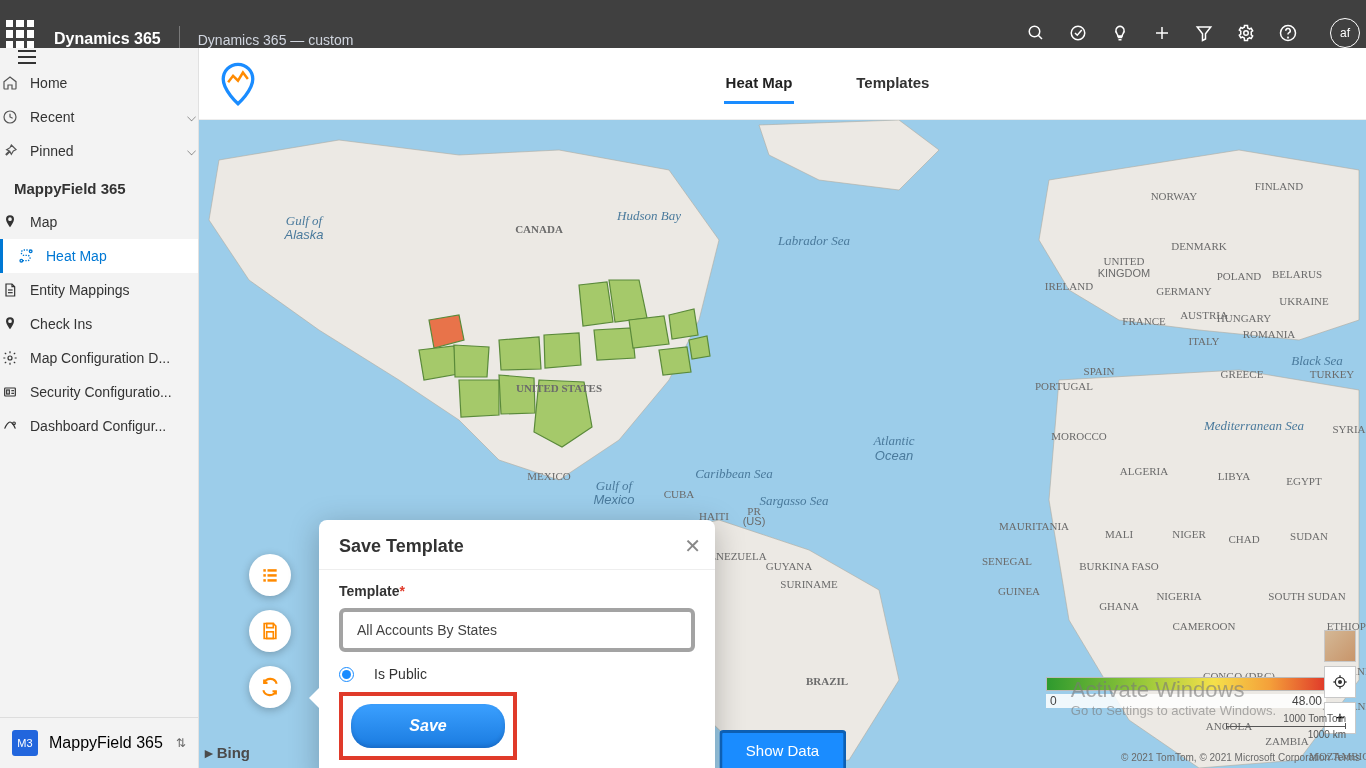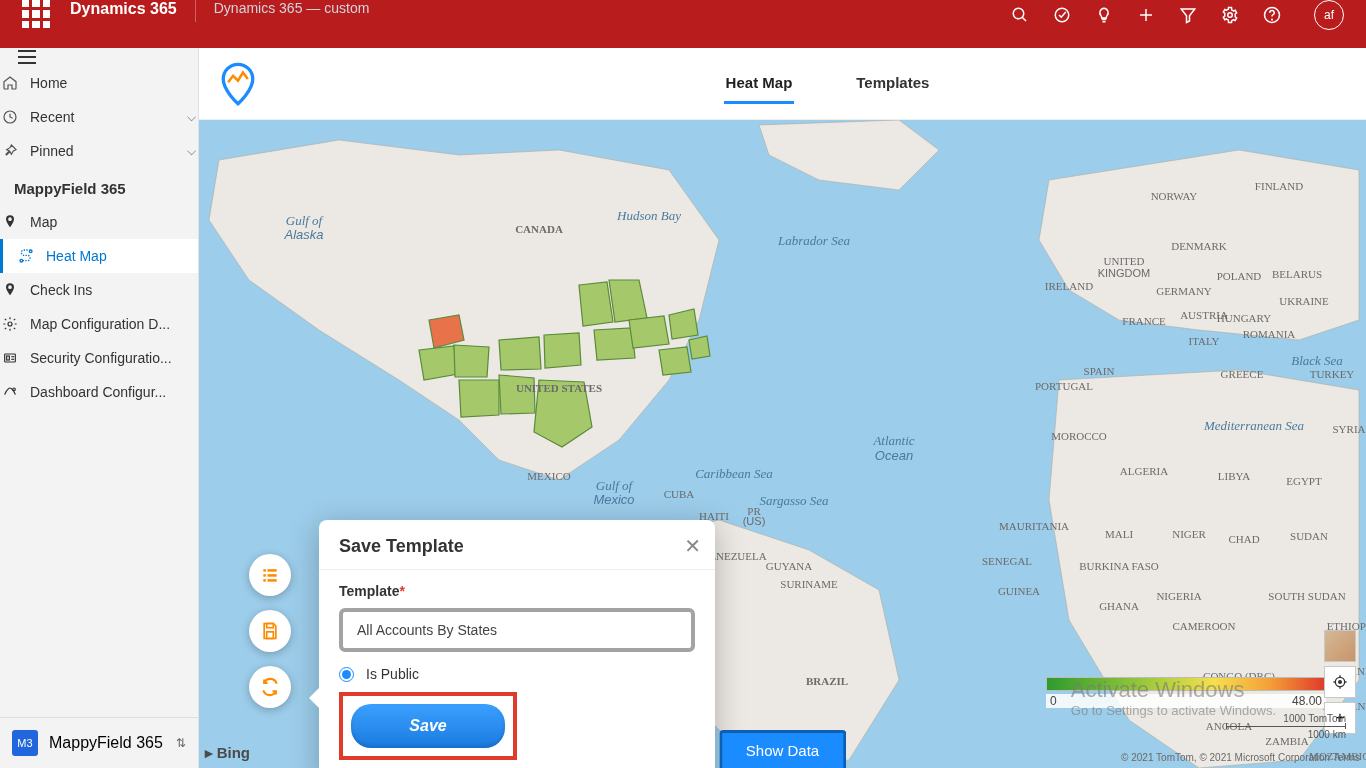--- a/index.html
+++ b/index.html
@@ -1,19 +1,19 @@
 <!DOCTYPE html>
 <html><head>
 <meta charset="utf-8">
 <style>
 * { margin: 0; padding: 0; box-sizing: border-box; font-family: 'Segoe UI', Tahoma, sans-serif; }
 body { width: 1366px; height: 768px; overflow: hidden; position: relative; background: #eee; }
 
 
-.topbar { height: 48px; background: #b91c1c; display: flex; align-items: flex-start; color: #fff; padding: 0 22px; }
+.topbar { height: 48px; background: #404040; display: flex; align-items: flex-end; color: #fff; padding: 0 6px; }
 .waffle { width: 28px; height: 28px; display: grid; grid-template-columns: repeat(3,1fr); grid-template-rows: repeat(3,1fr); gap: 3px; margin-right: 20px; cursor: pointer; }
 .waffle span { background: #fff; }
 .brand { font-size: 16px; font-weight: 600; margin-right: 18px; }
 .vdiv { width: 1px; height: 22px; background: rgba(255,255,255,0.3); margin-right: 18px; }
 .subtitle { font-size: 14px; color: #d0d5de; }
 .topbar-spacer { flex: 1; }
 .topbar-icons { display: flex; align-items: center; gap: 22px; }
 .topbar-icons .ticon { width: 20px; height: 20px; color: #fff; cursor: pointer; display:flex; align-items:center; justify-content:center; }
 .avatar-circle { width: 30px; height: 30px; border-radius: 50%; border: 1px solid #fff; display: flex; align-items: center; justify-content: center; font-size: 12px; margin-left: 10px; cursor:pointer;}
 
@@ -85,21 +85,21 @@
 
 
 .popover { position:absolute; left:120px; top:400px; width:396px; background:#ffffff; border-radius:8px; box-shadow:0 6px 30px rgba(0,0,0,0.25); }
 .popover h3 { font-size:18px; font-weight:700; color:#333; padding:16px 20px 12px; }
 .popover .close { position:absolute; right:14px; top:14px; font-size:20px; color:#888; cursor:pointer; background:none; border:none;}
 .popover .divider { height:1px; background:#eee; }
 .popover .body { padding: 12px 20px 20px; }
 .popover label { font-size:14px; font-weight:600; color:#333; }
 .popover label .req { color:#e03a2a; }
 .popover input[type=text] { width:100%; margin-top:8px; padding:10px 14px; border:4px solid #a3a3a3; border-radius:6px; font-size:14px; color:#444; }
-.radio-row { display:flex; align-items:center; gap:12px; margin-top:14px; font-size:14px; color:#333; }
+.radio-row { display:flex; align-items:center; gap:20px; margin-top:14px; font-size:14px; color:#333; }
 .radio-row input { accent-color:#1a8cff; width:15px; height:15px; }
 .save-wrap { margin-top:10px; padding:8px; border:4px solid #e03a2a; display:inline-block; }
 .save-btn { width:154px; height:44px; background: linear-gradient(180deg,#3ba0ff,#1a7be0); color:#fff; border:none; border-radius:20px; font-size:16px; font-weight:600; cursor:pointer; box-shadow: inset 0 -2px 4px rgba(0,0,50,0.15); font-style: italic;}
 .popover-arrow { position:absolute; left:-10px; top:168px; width:0; height:0; border-top:10px solid transparent; border-bottom:10px solid transparent; border-right:10px solid #fff; }
 </style>
 </head>
 <body>
 
 <div class="topbar">
   <div class="waffle">
@@ -210,20 +210,31 @@
     </div>
     <div class="nav-item active">
       <span class="nav-icon">
           <svg viewBox="0 0 24 24" width="16" height="16" fill="none" stroke="#0078d4" stroke-width="2">
             <circle cx="5" cy="19" r="2"></circle>
             <circle cx="19" cy="5" r="2"></circle>
             <path d="M7 19h7a4 4 0 0 0 0-8H9a4 4 0 0 1 0-8h8" stroke-dasharray="2 2"></path>
           </svg>
         </span>
       <span>Heat Map</span>
+    </div>
+    <div class="nav-item">
+      <span class="nav-icon">
+          <svg viewBox="0 0 24 24" width="16" height="16" fill="none" stroke="#333" stroke-width="1.8">
+            <path d="M6 3h9l4 4v14H6z"></path>
+            <path d="M15 3v4h4"></path>
+            <line x1="9" y1="12" x2="16" y2="12"></line>
+            <line x1="9" y1="16" x2="16" y2="16"></line>
+          </svg>
+        </span>
+      <span>Entity Mappings</span>
     </div>
     <div class="nav-item">
       <span class="nav-icon">
           <svg viewBox="0 0 24 24" width="16" height="16" fill="#333">
             <path d="M12 2a6 6 0 0 0-6 6c0 4 6 12 6 12s6-8 6-12a6 6 0 0 0-6-6zm0 8.5A2.5 2.5 0 1 1 12 5a2.5 2.5 0 0 1 0 5.5z"></path>
           </svg>
         </span>
       <span>Check Ins</span>
     </div>
     <div class="nav-item">

